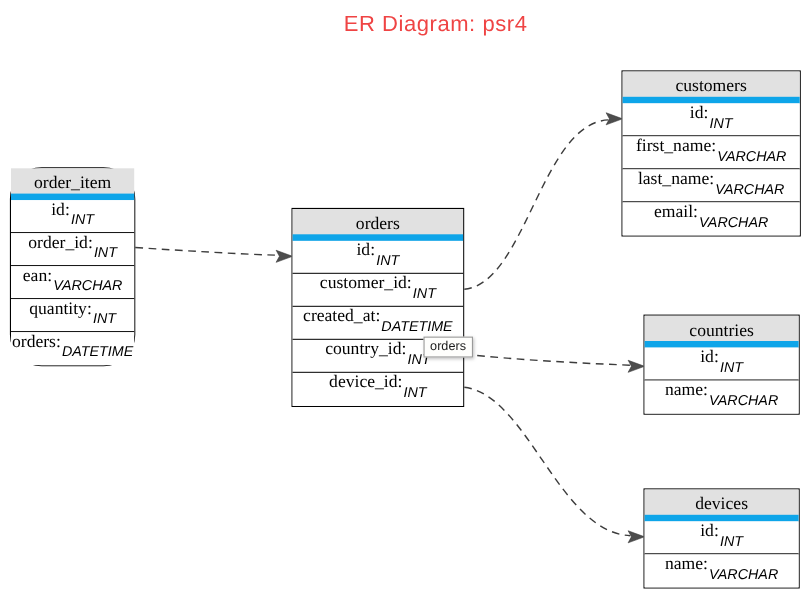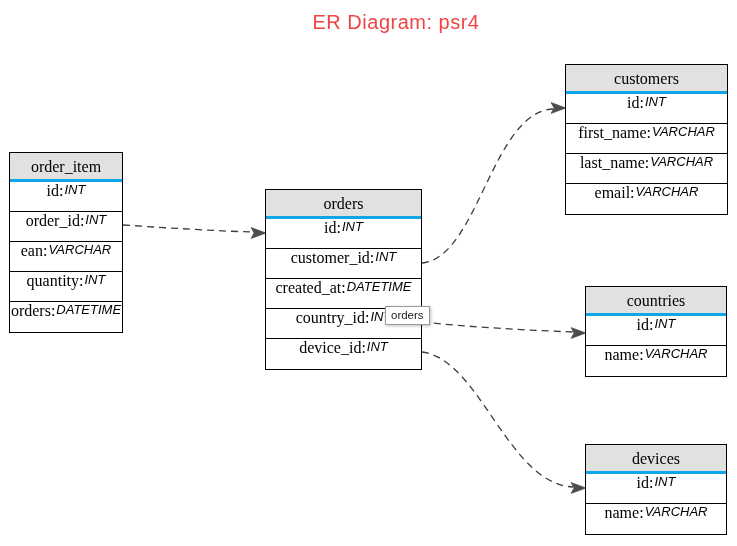--- a/index.html
+++ b/index.html
@@ -35,21 +35,21 @@
     box-sizing: border-box;
     border: 1px solid #000;
     background: #fff;
     font-family: "Liberation Serif", serif;
   }
   .table-header {
     box-sizing: border-box;
     height: 29px;
     line-height: 28px;
     background: #e1e1e1;
-    border-bottom: 3px solid #0ea5e9;
+    border-bottom: 6px solid #0ea5e9;
     text-align: center;
     font-size: 16px;
     color: #000;
     cursor: default;
   }
   .table-row {
     box-sizing: border-box;
     height: 30px;
     border-bottom: 1px solid #000;
     display: flex;
@@ -65,20 +65,21 @@
     font-size: 16px;
     color: #000;
   }
   .field-name::after { content: ":"; }
   .field-type {
     font-family: "Liberation Sans", sans-serif;
     font-style: italic;
     font-size: 13px;
     color: #000;
     margin-left: 1px;
+    margin-top: 10px;
   }
   .hover-tooltip {
     position: absolute;
     left: 385px;
     top: 306px;
     box-sizing: border-box;
     padding: 2px 5px 3px 5px;
     background: #fefefc;
     border: 1px solid #9a9a9a;
     box-shadow: 1px 1px 3px rgba(0,0,0,0.25);
@@ -98,21 +99,21 @@
       <path d="M123,225 C170,228 215,231 253,232" fill="none" stroke="#3c3c3c" stroke-width="1.3" stroke-dasharray="7 5"></path>
       <polygon points="266,233 251,227.5 254,233 251,238.5" fill="#4d4d4d" stroke="#333333" stroke-width="0.5"></polygon>
       <path d="M422,263 C478,258 492,112 553,109" fill="none" stroke="#3c3c3c" stroke-width="1.3" stroke-dasharray="7 5"></path>
       <polygon points="566,108 551,102.5 554,108 551,113.5" fill="#4d4d4d" stroke="#333333" stroke-width="0.5"></polygon>
       <path d="M422,322 C470,327 522,330 573,332" fill="none" stroke="#3c3c3c" stroke-width="1.3" stroke-dasharray="7 5"></path>
       <polygon points="586,333 571,327.5 574,333 571,338.5" fill="#4d4d4d" stroke="#333333" stroke-width="0.5"></polygon>
       <path d="M422,352 C480,359 508,484 573,487" fill="none" stroke="#3c3c3c" stroke-width="1.3" stroke-dasharray="7 5"></path>
       <polygon points="586,488 571,482.5 574,488 571,493.5" fill="#4d4d4d" stroke="#333333" stroke-width="0.5"></polygon>
     </svg>
   <div id="tables-layer">
-      <div class="entity-table" style="left: 9px; top: 152px; width: 114px;">
+      <div class="entity-table" style="left: 9px; top: 152px; width: 114px; border-radius: 29px;">
         <div class="table-header">order_item</div>
         <div class="table-row">
           <span class="field-name">id</span>
           <span class="field-type">INT</span>
         </div>
         <div class="table-row">
           <span class="field-name">order_id</span>
           <span class="field-type">INT</span>
         </div>
         <div class="table-row">

